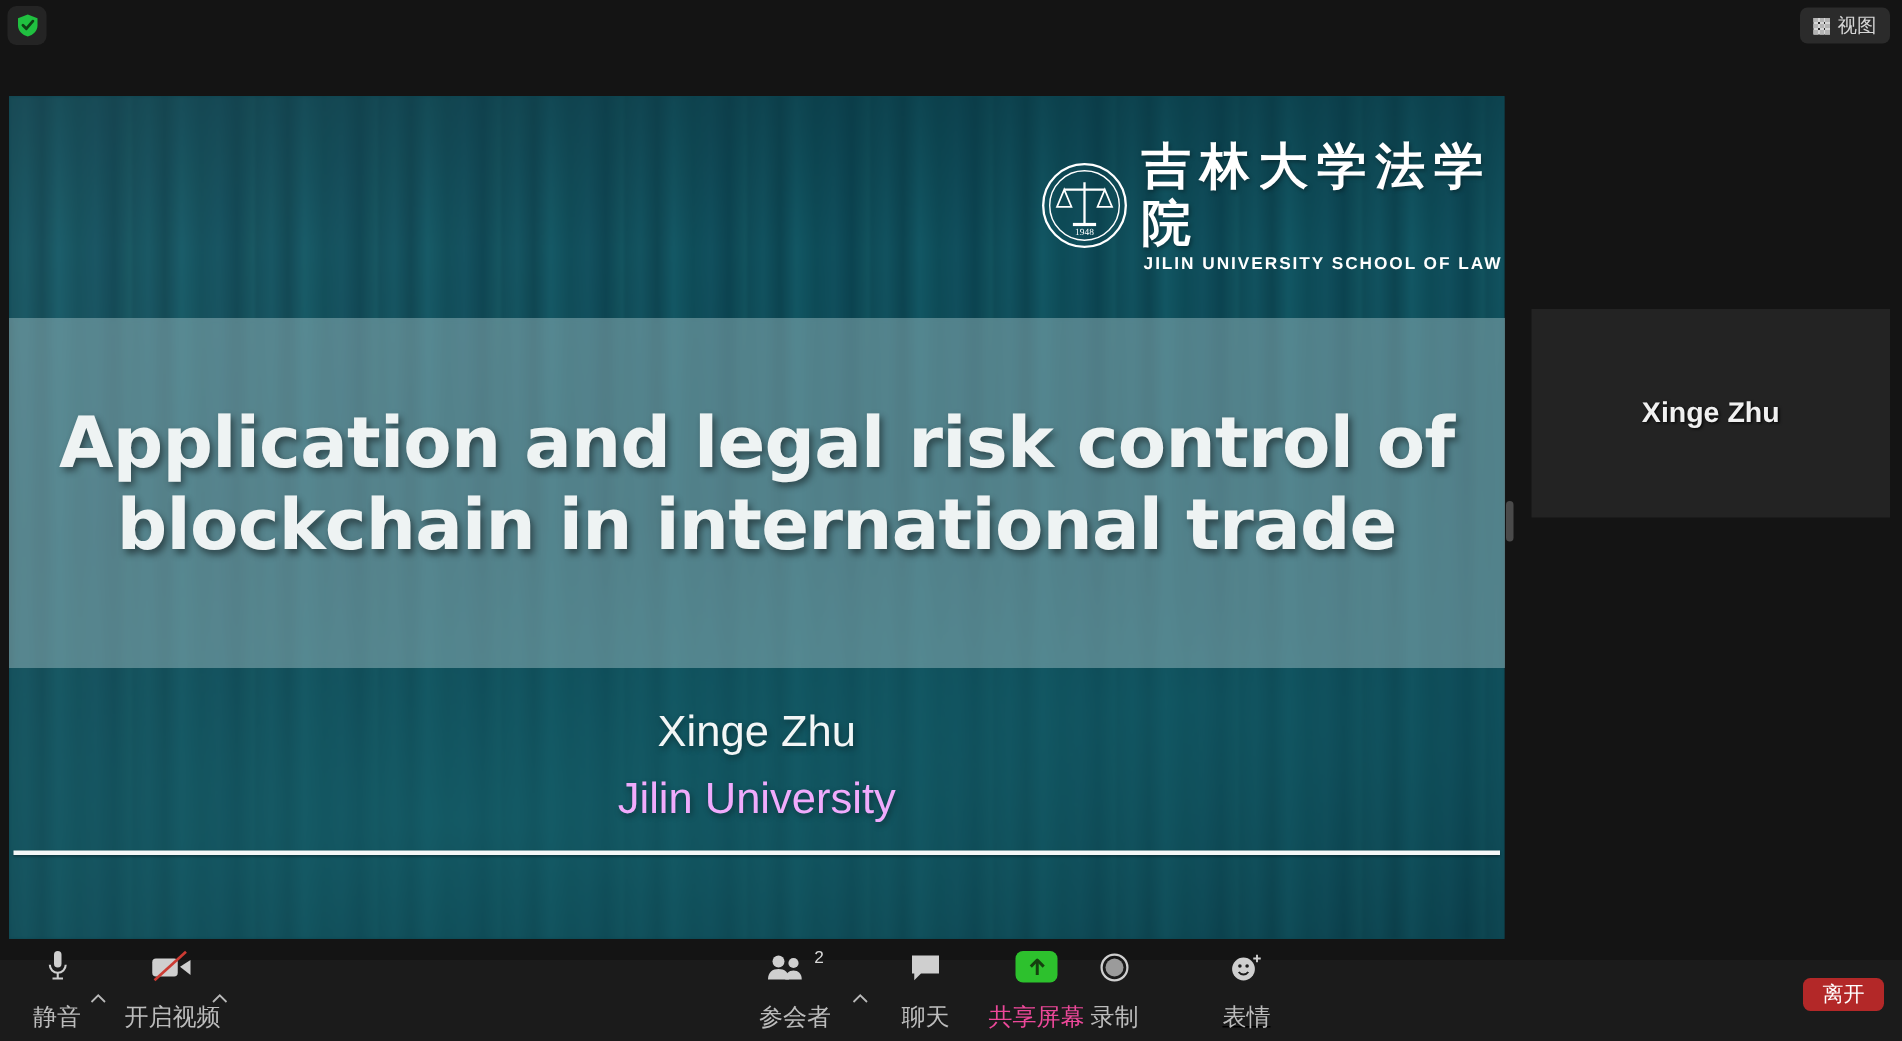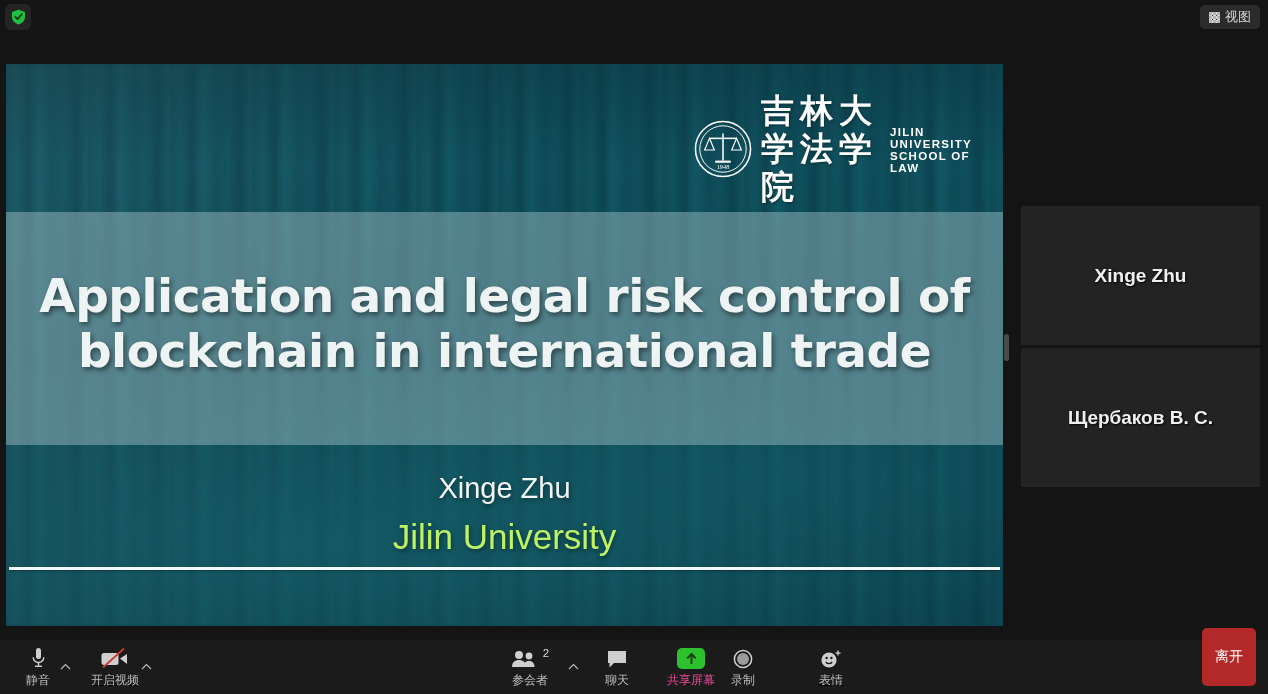--- a/index.html
+++ b/index.html
@@ -80,34 +80,34 @@
     padding: 0 26px;
   }
   .slide-author {
     position: absolute; left: 0; top: 408px; width: 997px;
     text-align: center; color: #f2f6f6;
     font-size: 29px; font-weight: 400;
     text-shadow: 1px 2px 4px rgba(0,0,0,.4);
   }
   .slide-affil {
     position: absolute; left: 0; top: 453px; width: 997px;
-    text-align: center; color: #bef264;
-    font-size: 35px; font-weight: 400;
+    text-align: center; color: #f0abfc;
+    font-size: 29px; font-weight: 400;
     text-shadow: 1px 2px 4px rgba(0,0,0,.4);
   }
   .slide-rule {
     position: absolute; left: 3px; top: 503px; width: 991px; height: 3px;
     background: #f4f7f7;
     box-shadow: 0 1px 2px rgba(0,0,0,.35);
   }
 
   
   .logo { position: absolute; left: 688px; top: 28px; display: flex; align-items: center; gap: 9px; }
   .crest { width: 58px; height: 58px; flex: 0 0 58px; }
-  .logo-text { display: flex; flex-direction: row; align-items: center; }
+  .logo-text { display: flex; flex-direction: column; align-items: center; }
   .logo-cn {
     color: #ffffff; font-size: 33px; font-weight: bold;
     font-family: "DejaVu Serif", serif;
     letter-spacing: 6px; line-height: 38px;
     text-shadow: 1px 1px 3px rgba(0,0,0,.35);
   }
   .logo-en {
     color: #ffffff; font-size: 11.5px; font-weight: bold;
     font-family: Liberation Sans, sans-serif;
     letter-spacing: 1.3px; margin-top: 2px;
@@ -134,36 +134,36 @@
   
   .toolbar {
     position: absolute; left: 0; bottom: 0; width: 1268px; height: 54px;
     background: #1b1b1b;
   }
   .tb-item {
     position: absolute; bottom: 5px;
     display: flex; flex-direction: column; align-items: center;
     width: 62px;
   }
-  .tb-label { color: #bcbcbc; font-size: 12px; margin-top: 3px; white-space: nowrap; }
+  .tb-label { color: #bcbcbc; font-size: 16px; margin-top: 13px; white-space: nowrap; }
   .tb-label.green { color: #ec4899; font-family: Liberation Mono, monospace; }
   .tb-icon { height: 22px; display: flex; align-items: flex-end; justify-content: center; }
   .caret {
     position: absolute; bottom: 22px;
     color: #b8b8b8; font-size: 11px; line-height: 11px;
   }
   .share-chip {
     width: 28px; height: 21px; border-radius: 5px; background: #2dc12d;
     display: flex; align-items: center; justify-content: center;
   }
   .leave-btn {
-    position: absolute; right: 12px; bottom: 8px;
+    position: absolute; right: 12px; bottom: 20px;
     background: #b32828; color: #ffffff;
     font-size: 14px; border-radius: 5px;
-    padding: 20px 13px;
+    padding: 2px 13px;
   }
   .badge-count {
     color: #d8d8d8; font-size: 11.5px; margin-left: 2px; align-self: flex-start;
   }
 </style>
 </head>
 <body>
 
 <div id="app">
 
@@ -207,23 +207,20 @@
     <div class="slide-affil">Jilin University</div>
     <div class="slide-rule"></div>
   </div>
 
   <div class="splitter"></div>
 
   <div class="filmstrip">
     <div class="tile">
       <span class="tile-name">Xinge Zhu</span>
     </div>
-    <div class="tile">
-      <span class="tile-name">Щербаков В. С.</span>
-    </div>
   </div>
 
   <div class="toolbar">
 
     <div class="tb-item" style="left:7px;">
       <div class="tb-icon">
         <svg width="15" height="22" viewBox="0 0 15 22">
           <rect x="5" y="1" width="5" height="11" rx="2.5" fill="#cfcfcf"></rect>
           <path d="M2.2 10.2 a5.3 5.3 0 0 0 10.6 0" stroke="#cfcfcf" stroke-width="1.4" fill="none"></path>
           <line x1="7.5" y1="15.5" x2="7.5" y2="19" stroke="#cfcfcf" stroke-width="1.4"></line>
@@ -231,21 +228,21 @@
         </svg>
       </div>
       <div class="tb-label">静音</div>
     </div>
     <div class="caret" style="left:60px;">
       <svg width="11" height="7" viewBox="0 0 11 7">
         <path d="M1 6 L5.5 1.5 L10 6" stroke="#b8b8b8" stroke-width="1.2" fill="none"></path>
       </svg>
     </div>
 
-    <div class="tb-item" style="left:84px;text-decoration:underline;">
+    <div class="tb-item" style="left:84px;">
       <div class="tb-icon">
         <svg width="30" height="22" viewBox="0 0 30 22">
           <rect x="1.5" y="6" width="17" height="12" rx="2.5" fill="#cfcfcf"></rect>
           <path d="M20 11.5 L27 7 V17 Z" fill="#cfcfcf"></path>
           <line x1="3" y1="20.5" x2="24" y2="1.5" stroke="#cc3b33" stroke-width="1.8"></line>
         </svg>
       </div>
       <div class="tb-label">开启视频</div>
     </div>
     <div class="caret" style="left:141px;">

